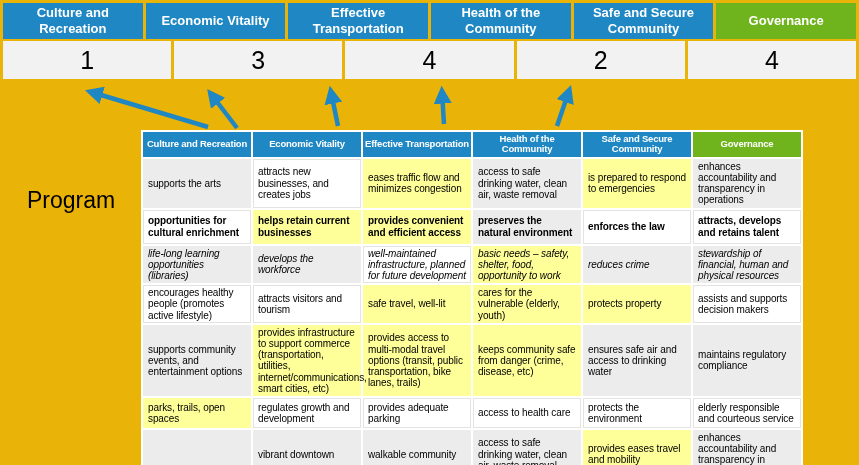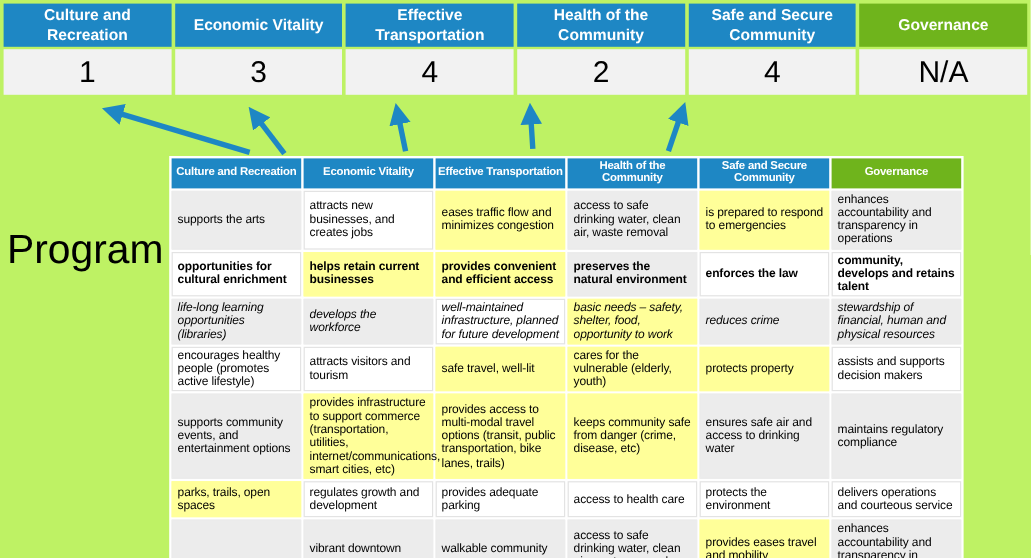--- a/index.html
+++ b/index.html
@@ -1,38 +1,38 @@
 <!DOCTYPE html>
 <html style="--blue: #1e87c4; --green: #6fb41c; --yellow: #ffff99; --gray: #ececec; --score_bg: #f2f2f2; --arrow: #1e87c4;"><head>
 <meta charset="utf-8">
 <style>
   html,body{margin:0;padding:0;background:#fff;}
   #page{
-    position:relative;width:859px;height:465px;background:#bef264;overflow:hidden;
+    position:relative;width:859px;height:465px;background:#eab308;overflow:hidden;
     font-family:"Liberation Sans","DejaVu Sans",sans-serif;color:#000;
   }
   
   #summary-header-row{position:absolute;left:0;top:3px;width:859px;display:flex;gap:3px;padding:0 3px;box-sizing:border-box;}
   .sum-box{
     flex:1 1 0;background:var(--blue);color:#fff;font-weight:bold;font-size:13px;line-height:1.25;
     display:flex;align-items:center;justify-content:center;text-align:center;height:36px;padding:1px 6px;box-sizing:border-box;
   }
   .sum-box.green{background:var(--green);}
   #summary-score-row{position:absolute;left:0;top:41px;width:859px;display:flex;gap:3px;padding:0 3px;box-sizing:border-box;}
   .sum-score{
     flex:1 1 0;background:var(--score_bg);font-size:25px;height:38px;line-height:38px;text-align:center;
   }
   
   #arrows-svg{position:absolute;left:0;top:80px;}
   .arrow-line{stroke:var(--arrow);stroke-width:4.5;fill:none;stroke-linecap:butt;}
   #ah-tri{fill:var(--arrow);}
   
   #program-title{
     position:absolute;left:2px;top:184px;width:138px;text-align:center;
-    font-size:34px;line-height:1.43;color:#000;
+    font-size:23px;line-height:1.43;color:#000;
   }
   
   #matrix-table{
     position:absolute;left:141px;top:130px;width:662px;
     border-collapse:separate;border-spacing:2px;table-layout:fixed;background:#fff;
   }
   #matrix-table th{
     background:var(--blue);color:#fff;font-weight:bold;font-size:9.5px;letter-spacing:-0.2px;
     text-align:center;vertical-align:middle;padding:2px 1px;height:20px;line-height:1.1;
   }
@@ -57,21 +57,20 @@
       <div class="sum-box blue">Health of the Community</div>
       <div class="sum-box blue">Safe and Secure Community</div>
       <div class="sum-box green">Governance</div>
     </div>
   <div id="summary-score-row">
       <div class="sum-score">1</div>
       <div class="sum-score">3</div>
       <div class="sum-score">4</div>
       <div class="sum-score">2</div>
       <div class="sum-score">4</div>
-      <div class="sum-score">N/A</div>
     </div>
 
   <svg id="arrows-svg" width="680" height="52" viewBox="0 0 680 52">
     <defs>
       <marker id="ah" markerWidth="4" markerHeight="4" refX="2.6" refY="2" orient="auto">
         <path id="ah-tri" d="M0,0 L4,2 L0,4 z"></path>
       </marker>
     </defs>
     <g>
       <path class="arrow-line" d="M208,47 L91,12" marker-end="url(#ah)"></path>
@@ -113,21 +112,21 @@
           <td class="gray">access to safe drinking water, clean air, waste removal</td>
           <td class="yellow">is prepared to respond to emergencies</td>
           <td class="gray">enhances accountability and transparency in operations</td>
         </tr>
         <tr style="height: 34px; font-weight: bold;">
           <td class="white">opportunities for cultural enrichment</td>
           <td class="yellow">helps retain current businesses</td>
           <td class="yellow">provides convenient and efficient access</td>
           <td class="gray">preserves the natural environment</td>
           <td class="white">enforces the law</td>
-          <td class="white">community, develops and retains talent</td>
+          <td class="white">attracts, develops and retains talent</td>
         </tr>
         <tr style="height: 34px; font-style: italic;">
           <td class="gray">life-long learning opportunities (libraries)</td>
           <td class="gray">develops the workforce</td>
           <td class="white">well-maintained infrastructure, planned for future development</td>
           <td class="yellow">basic needs – safety, shelter, food, opportunity to work</td>
           <td class="gray">reduces crime</td>
           <td class="gray">stewardship of financial, human and physical resources</td>
         </tr>
         <tr style="height: 30px;">
@@ -145,21 +144,21 @@
           <td class="yellow">keeps community safe from danger (crime, disease, etc)</td>
           <td class="gray">ensures safe air and access to drinking water</td>
           <td class="gray">maintains regulatory compliance</td>
         </tr>
         <tr style="height: 30px; padding-left: 24px;">
           <td class="yellow">parks, trails, open spaces</td>
           <td class="white">regulates growth and development</td>
           <td class="white">provides adequate parking</td>
           <td class="white">access to health care</td>
           <td class="white">protects the environment</td>
-          <td class="white">delivers operations and courteous service</td>
+          <td class="white">elderly responsible and courteous service</td>
         </tr>
         <tr style="height: 46px;">
           <td class="gray"></td>
           <td class="gray">vibrant downtown</td>
           <td class="gray">walkable community</td>
           <td class="gray">access to safe drinking water, clean air, waste removal</td>
           <td class="yellow">provides eases travel and mobility</td>
           <td class="gray">enhances accountability and transparency in operations</td>
         </tr>
         <tr style="height: 24px;">

